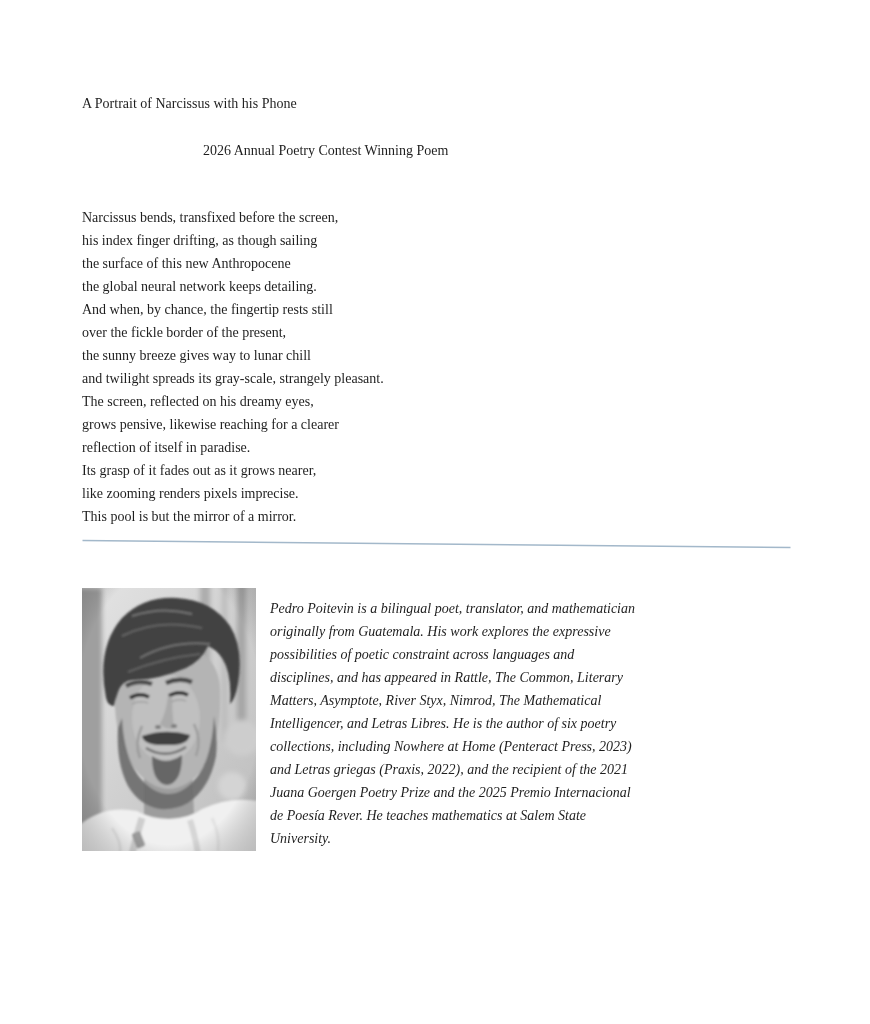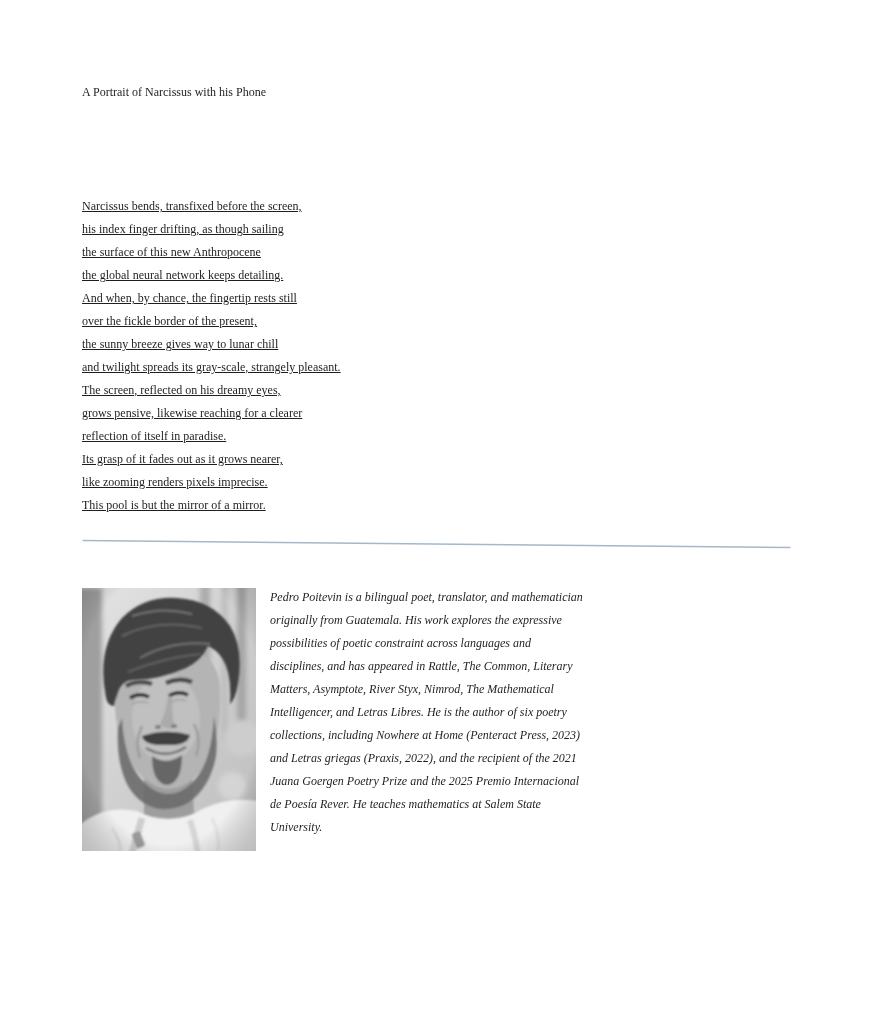--- a/index.html
+++ b/index.html
@@ -7,45 +7,47 @@
     position: relative;
     width: 870px;
     height: 1024px;
     background: #ffffff;
     overflow: hidden;
     font-family: "Liberation Serif", "DejaVu Serif", serif;
     color: #1e1e1e;
   }
   .abs { position: absolute; }
   .doc-text {
-    font-size: 12px;
+    font-size: 14px;
     line-height: 23px;
     white-space: pre-line;
+    margin-top: 11px;
   }
   .poem-title   { left: 82px;  top: 81px;  width: 620px; }
   .contest-subtitle { left: 203px; top: 128px; width: 620px; }
-  .poem-text    { left: 82px;  top: 195px; width: 640px; text-decoration: underline; }
+  .poem-text    { left: 82px;  top: 195px; width: 640px; }
   .section-divider {
     left: 82px; top: 536px; width: 709px; height: 14px;
     display: block;
   }
   .author-photo {
     left: 82px; top: 588px; width: 174px; height: 263px;
     display: block;
   }
   .author-photo svg { display: block; width: 100%; height: 100%; }
   .author-bio   { left: 270px; top: 586px; width: 545px; font-style: italic; }
 </style>
 </head>
 <body>
 
 <div class="page">
 
   <div class="abs doc-text poem-title">A Portrait of Narcissus with his Phone</div>
 
+  <div class="abs doc-text contest-subtitle">2026 Annual Poetry Contest Winning Poem</div>
 
   <div class="abs doc-text poem-text">Narcissus bends, transfixed before the screen,
 his index finger drifting, as though sailing
 the surface of this new Anthropocene
 the global neural network keeps detailing.
 And when, by chance, the fingertip rests still
 over the fickle border of the present,
 the sunny breeze gives way to lunar chill
 and twilight spreads its gray-scale, strangely pleasant.
 The screen, reflected on his dreamy eyes,

